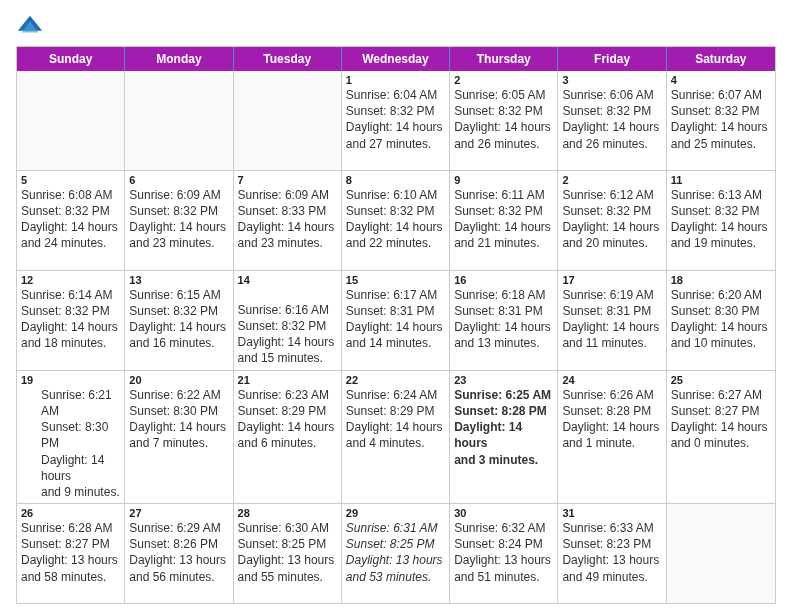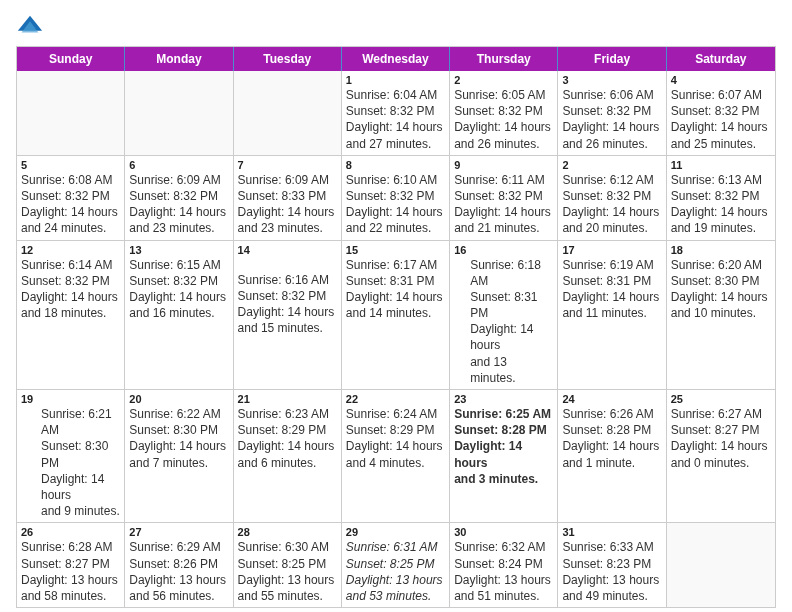--- a/index.html
+++ b/index.html
@@ -247,21 +247,21 @@
           </div>
           <div class="cal-cell">
             <div class="day-num">15</div>
             <div class="cell-info" style="white-space: pre-line;">Sunrise: 6:17 AM
 Sunset: 8:31 PM
 Daylight: 14 hours
 and 14 minutes.</div>
           </div>
           <div class="cal-cell">
             <div class="day-num">16</div>
-            <div class="cell-info" style="white-space: pre-line; margin-left: 16px;">Sunrise: 6:18 AM
+            <div class="cell-info" style="white-space: pre-line;">Sunrise: 6:18 AM
 Sunset: 8:31 PM
 Daylight: 14 hours
 and 13 minutes.</div>
           </div>
           <div class="cal-cell">
             <div class="day-num">17</div>
             <div class="cell-info" style="white-space: pre-line;">Sunrise: 6:19 AM
 Sunset: 8:31 PM
 Daylight: 14 hours
 and 11 minutes.</div>

